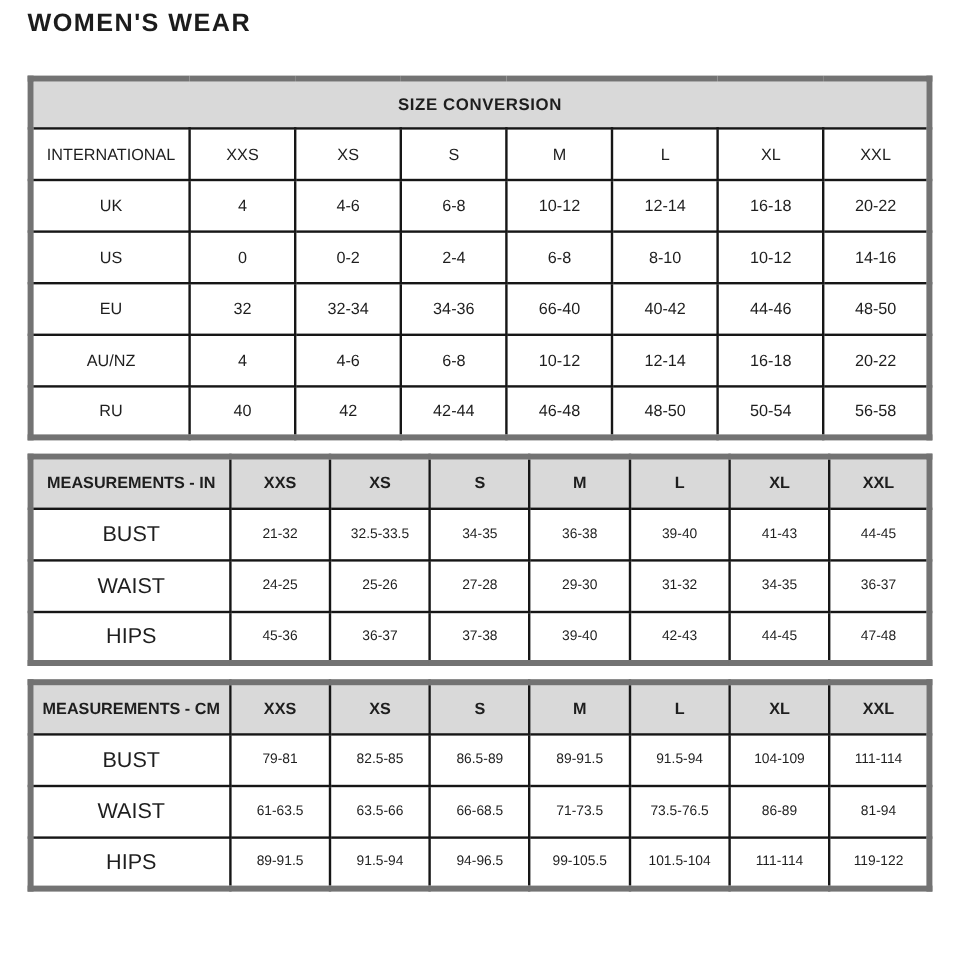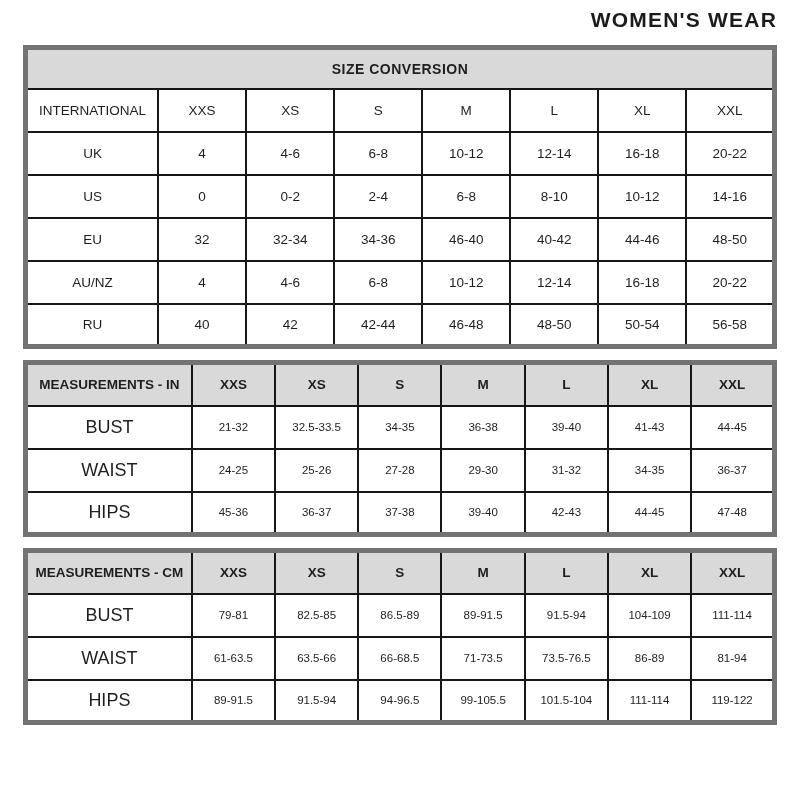--- a/index.html
+++ b/index.html
@@ -3,26 +3,26 @@
 <meta charset="utf-8">
 <style>
   * { margin:0; padding:0; box-sizing:border-box; }
   html,body { width:800px; height:800px; background:#ffffff; }
   body {
     font-family:"Liberation Sans", sans-serif;
     color:#1e1e1e;
     padding:8px 23px 0 23px;
   }
   .page-title {
-    text-align:right;
+    text-align:left;
     font-size:21px;
     font-weight:bold;
     letter-spacing:1.2px;
     color:#1c1c1c;
-    margin-bottom:13px;
+    margin-bottom:31px;
   }
   table.tbl {
     width:100%;
     border-collapse:collapse;
     table-layout:fixed;
     border:5px solid #737373;
   }
   table.tbl + table.tbl { margin-top:11px;border-radius:24px; }
   .tbl th, .tbl td {
     border:2px solid #161616;
@@ -106,21 +106,21 @@
           <td>6-8</td>
           <td>8-10</td>
           <td>10-12</td>
           <td>14-16</td>
         </tr>
         <tr>
           <th>EU</th>
           <td>32</td>
           <td>32-34</td>
           <td>34-36</td>
-          <td>46-40</td>
+          <td>66-40</td>
           <td>40-42</td>
           <td>44-46</td>
           <td>48-50</td>
         </tr>
         <tr>
           <th>AU/NZ</th>
           <td>4</td>
           <td>4-6</td>
           <td>6-8</td>
           <td>10-12</td>

